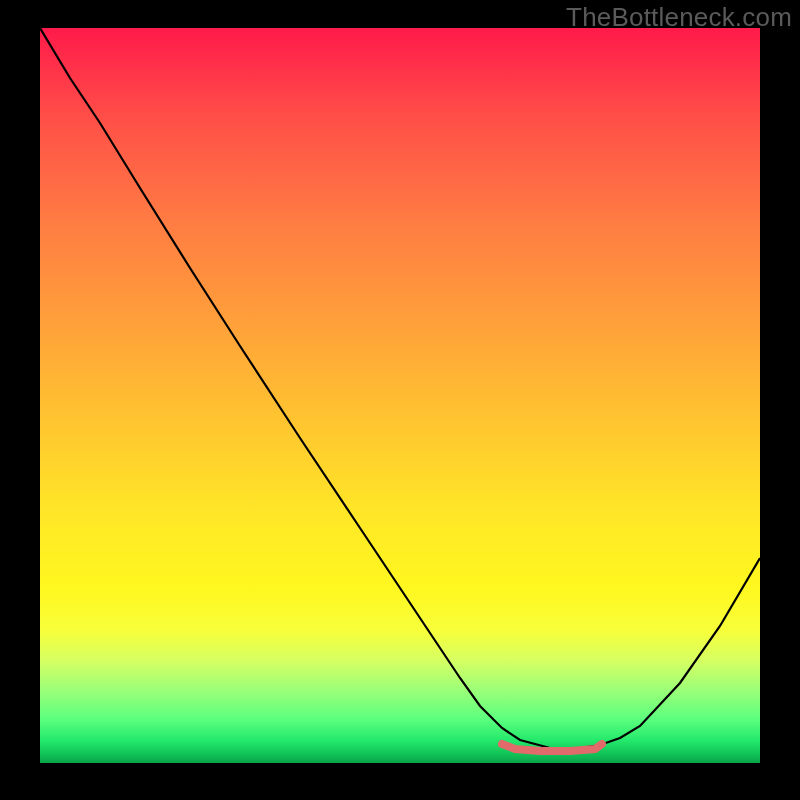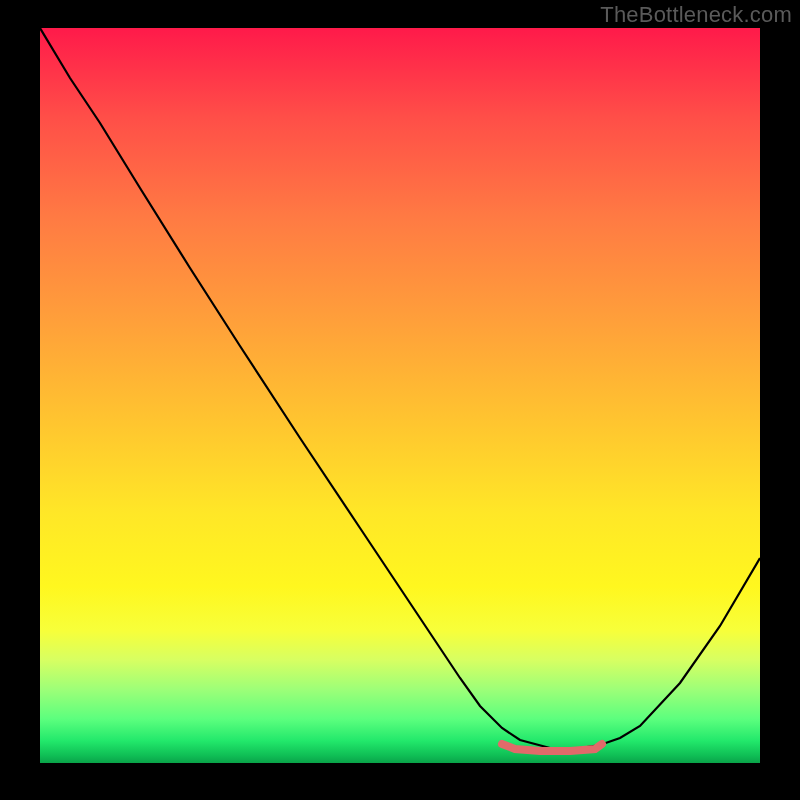--- a/index.html
+++ b/index.html
@@ -14,21 +14,21 @@
     position: relative;
     width: 800px;
     height: 800px;
     background: #000;
   }
   .watermark {
     position: absolute;
     top: 2px;
     right: 8px;
     color: #5a5a5a;
-    font-size: 22px;
+    font-size: 26px;
     font-weight: 500;
     letter-spacing: 0.2px;
   }
   .plot {
     position: absolute;
     left: 40px;
     top: 28px;
     width: 720px;
     height: 735px;
   }

